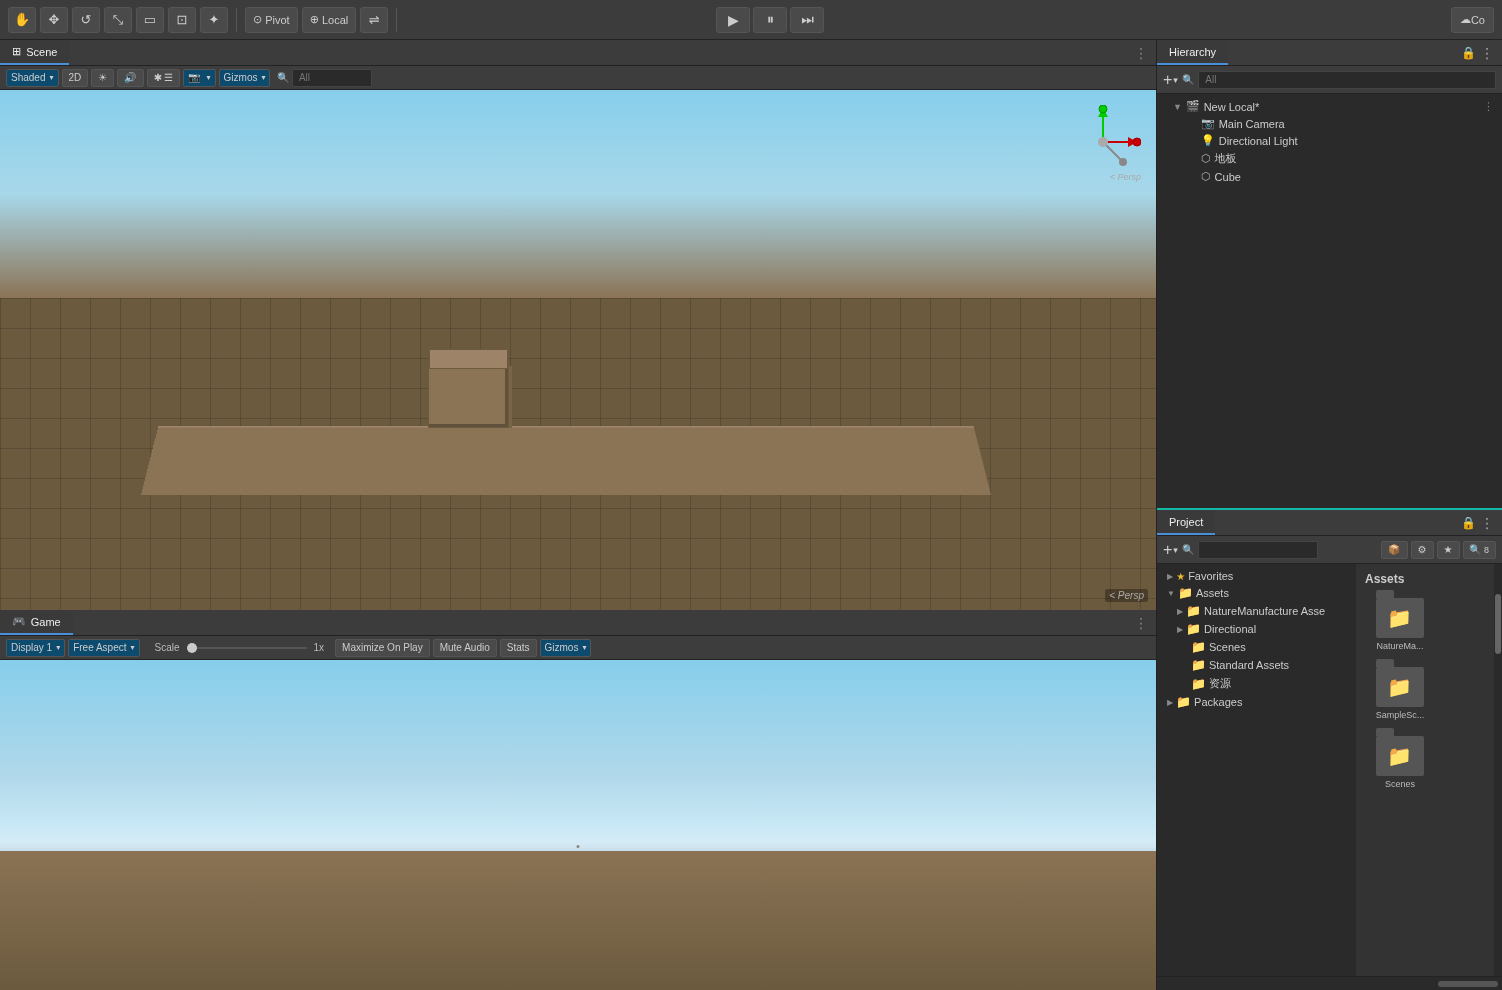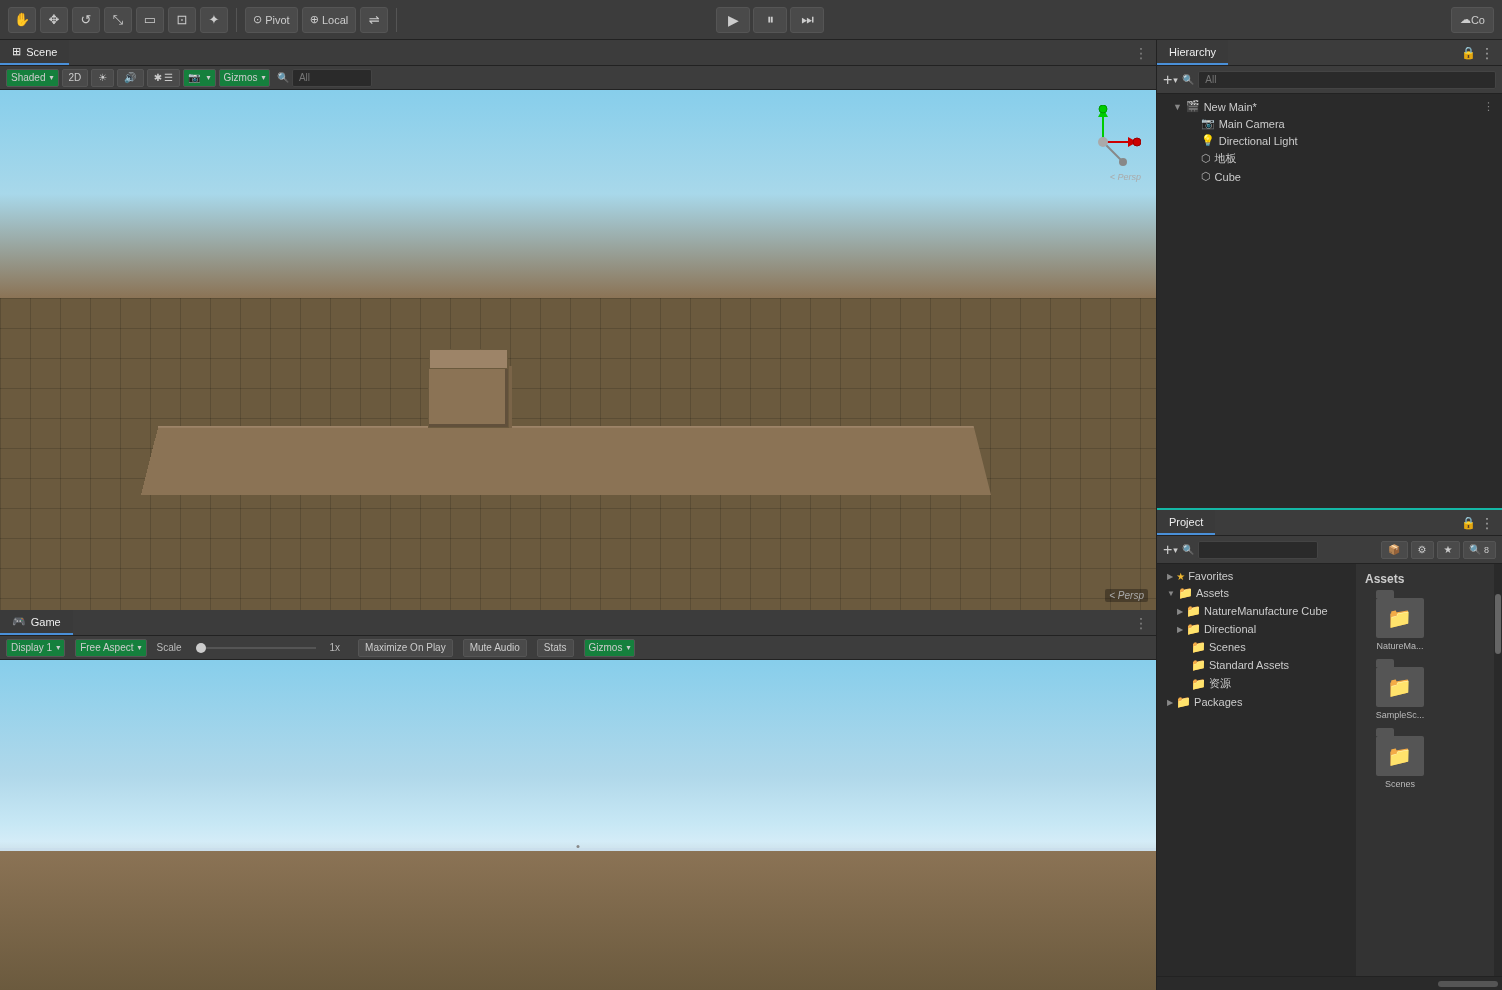--- a/index.html
+++ b/index.html
@@ -166,21 +166,21 @@
       border-radius: 2px;
       padding: 1px 6px;
       cursor: pointer;
       font-size: 10px;
       height: 18px;
       display: flex;
       align-items: center;
       gap: 2px;
     }
     .scene-toolbar-dropdown {
-      background: #15803d;
+      background: #0c4a6e;
       border: 1px solid #555;
       color: #ccc;
       border-radius: 2px;
       padding: 1px 4px;
       cursor: pointer;
       font-size: 10px;
       height: 18px;
       display: flex;
       align-items: center;
       gap: 2px;
@@ -278,21 +278,21 @@
       flex-direction: column;
       border-right: 1px solid #222;
       flex-shrink: 0;
     }
     .game-toolbar {
       height: 24px;
       background: #3d3d3d;
       display: flex;
       align-items: center;
       padding: 0 6px;
-      gap: 10px;
+      gap: 3px;
       border-bottom: 1px solid #222;
       flex-shrink: 0;
     }
     .game-canvas {
       flex: 1;
       background: linear-gradient(180deg, #87ceeb 0%, #b0d8ea 35%, #c8e8f5 50%, #d4ecf7 55%, #c8d8e0 60%, #8b7355 70%, #6b5a3e 100%);
       position: relative;
       overflow: hidden;
     }
     .game-horizon {
@@ -686,21 +686,21 @@
         <div class="panel-end-btn">⋮</div>
       </div>
 
       <div class="game-toolbar">
         <button class="scene-toolbar-dropdown">
           <span>Display 1</span>
         </button>
         <button class="scene-toolbar-dropdown">
           <span>Free Aspect</span>
         </button>
-        <span style="font-size:10px;color:#bbb;margin-left:0;">Scale</span>
+        <span style="font-size:10px;color:#bbb;margin-left:12px;">Scale</span>
         <input type="range" class="scale-slider" min="1" max="5" value="1" style="margin: 0px 4px;">
         <span style="font-size:10px;color:#bbb;text-align:center;">1x</span>
         <button class="scene-toolbar-btn" style="margin-left:8px;">
           <span>Maximize On Play</span>
         </button>
         <button class="scene-toolbar-btn">
           <span>Mute Audio</span>
         </button>
         <button class="scene-toolbar-btn">
           <span>Stats</span>
@@ -739,21 +739,21 @@
         </button>
         <span style="color:#888;font-size:10px;">🔍</span>
         <input class="hierarchy-search" type="text" placeholder="All" style="">
       </div>
 
       <div class="hierarchy-content">
 
         <div class="hierarchy-item">
           <span class="hierarchy-triangle">▼</span>
           <span class="hierarchy-icon">🎬</span>
-          <span>New Main*</span>
+          <span>New Local*</span>
           <span style="margin-left:auto;font-size:11px;color:#888;">⋮</span>
         </div>
 
         <div class="hierarchy-item hierarchy-item-indent-2">
           <span class="hierarchy-icon">📷</span>
           <span>Main Camera</span>
         </div>
 
         <div class="hierarchy-item hierarchy-item-indent-2">
           <span class="hierarchy-icon">💡</span>
@@ -815,21 +815,21 @@
 
           <div class="project-tree-item">
             <span class="tree-arrow">▼</span>
             <span class="folder-icon">📁</span>
             <span>Assets</span>
           </div>
 
           <div class="project-tree-item indent-1">
             <span class="tree-arrow">▶</span>
             <span class="folder-icon">📁</span>
-            <span>NatureManufacture Cube</span>
+            <span>NatureManufacture Asse</span>
           </div>
 
           <div class="project-tree-item indent-1">
             <span class="tree-arrow">▶</span>
             <span class="folder-icon">📁</span>
             <span>Directional</span>
           </div>
 
           <div class="project-tree-item indent-2">
             <span class="folder-icon">📁</span>

